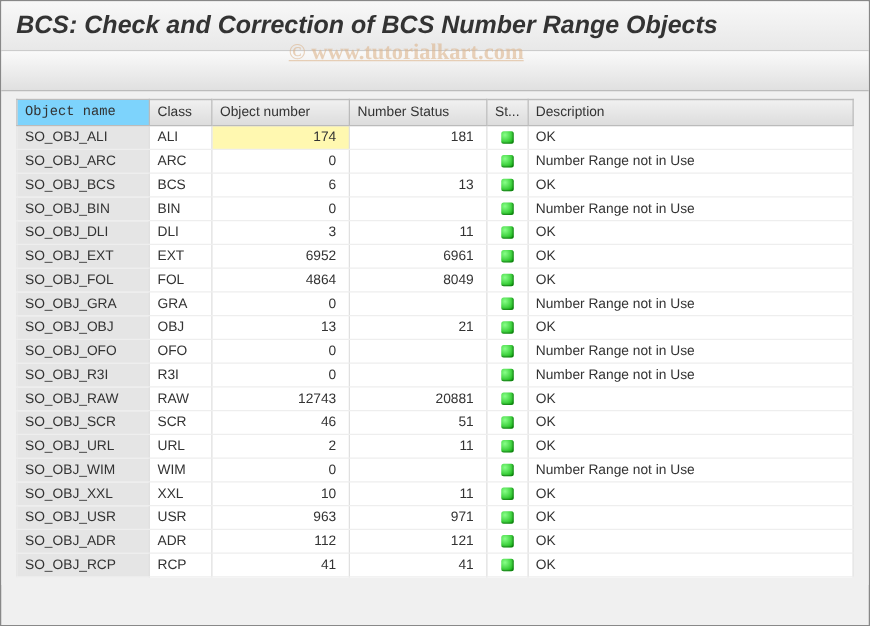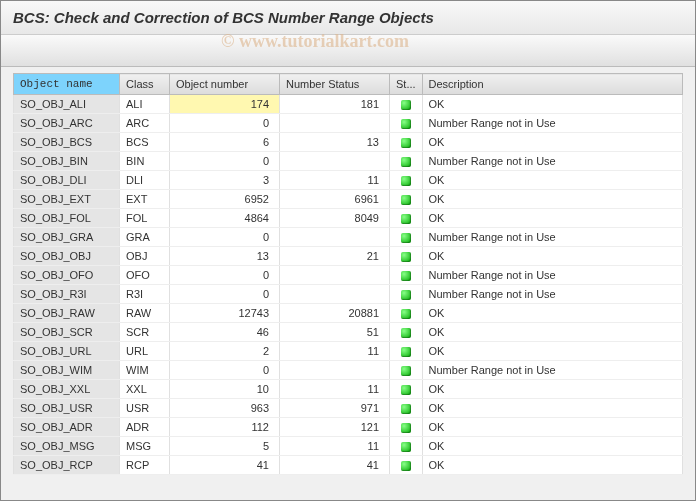--- a/index.html
+++ b/index.html
@@ -13,41 +13,42 @@
       background: #f0f0f0;
       border: 1px solid #888;
       width: 696px;
       height: 501px;
       overflow: hidden;
       position: relative;
     }
     .title-bar {
       background: linear-gradient(to bottom, #f8f8f8, #e8e8e8);
       padding: 8px 12px;
-      font-size: 15px;
+      font-size: 20px;
       font-weight: bold;
       font-style: italic;
       color: #333;
       border-bottom: 1px solid #ccc;
     }
     .toolbar {
       background: linear-gradient(to bottom, #fafafa, #e0e0e0);
       height: 32px;
       border-bottom: 1px solid #bbb;
       position: relative;
     }
     .watermark {
       position: absolute;
       top: 30px;
-      left: 220px;
+      left: 230px;
       font-size: 18px;
       color: rgba(220, 180, 140, 0.6);
       pointer-events: none;
       z-index: 100;
       font-family: Georgia, serif;
+      text-decoration: underline;
     }
     .watermark .c {
       font-weight: bold;
     }
     .table-wrap {
       padding: 6px 12px;
       background: #f0f0f0;
     }
     table {
       border-collapse: collapse;
@@ -265,28 +266,20 @@
         </tr>
         <tr>
           <td class="cell-objname">SO_OBJ_ADR</td>
           <td class="cell-class">ADR</td>
           <td class="cell-objnum">112</td>
           <td class="cell-numstat">121</td>
           <td class="cell-st"><span class="status-led"></span></td>
           <td class="cell-desc">OK</td>
         </tr>
         <tr>
-          <td class="cell-objname">SO_OBJ_MSG</td>
-          <td class="cell-class">MSG</td>
-          <td class="cell-objnum">5</td>
-          <td class="cell-numstat">11</td>
-          <td class="cell-st"><span class="status-led"></span></td>
-          <td class="cell-desc">OK</td>
-        </tr>
-        <tr>
           <td class="cell-objname">SO_OBJ_RCP</td>
           <td class="cell-class">RCP</td>
           <td class="cell-objnum">41</td>
           <td class="cell-numstat">41</td>
           <td class="cell-st"><span class="status-led"></span></td>
           <td class="cell-desc">OK</td>
         </tr>
       </tbody>
   </table>
 </div>

